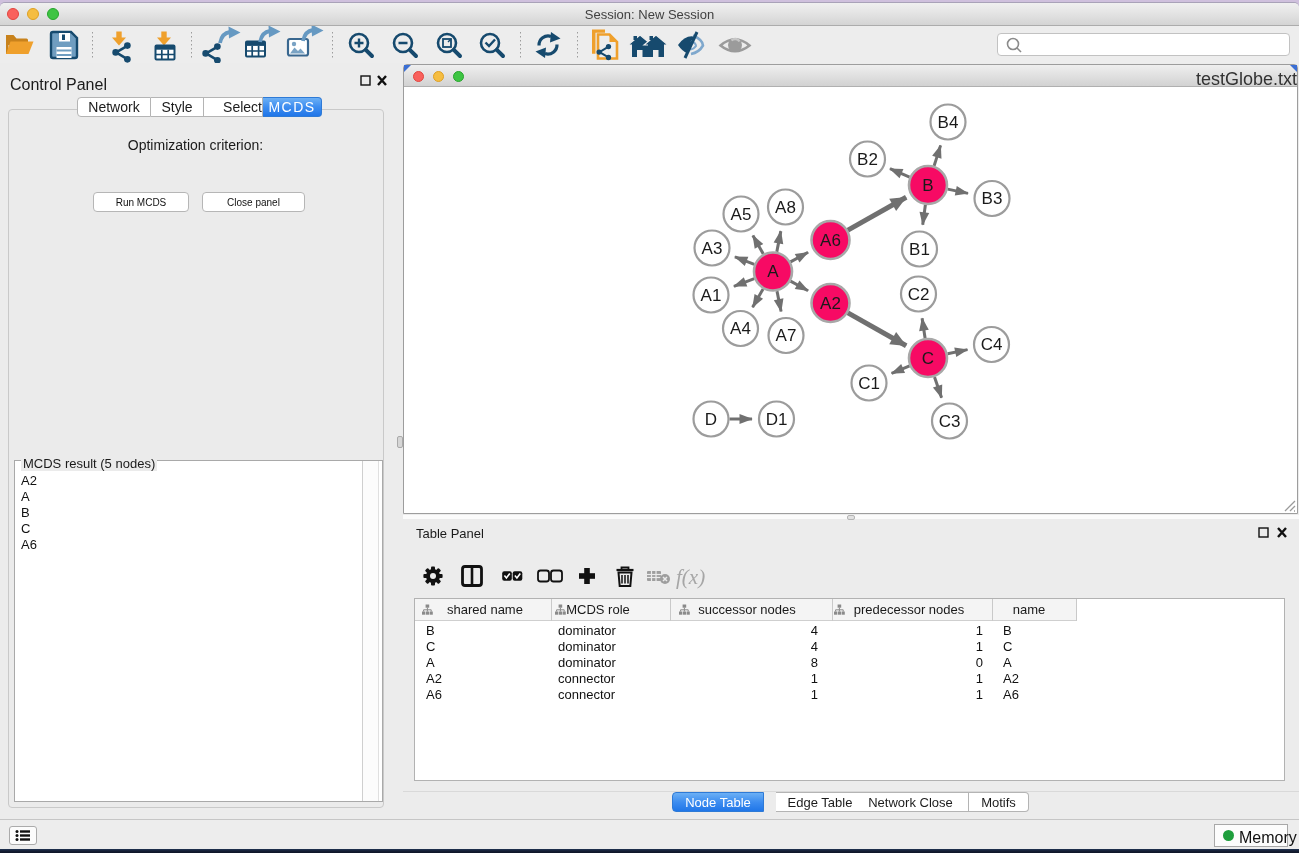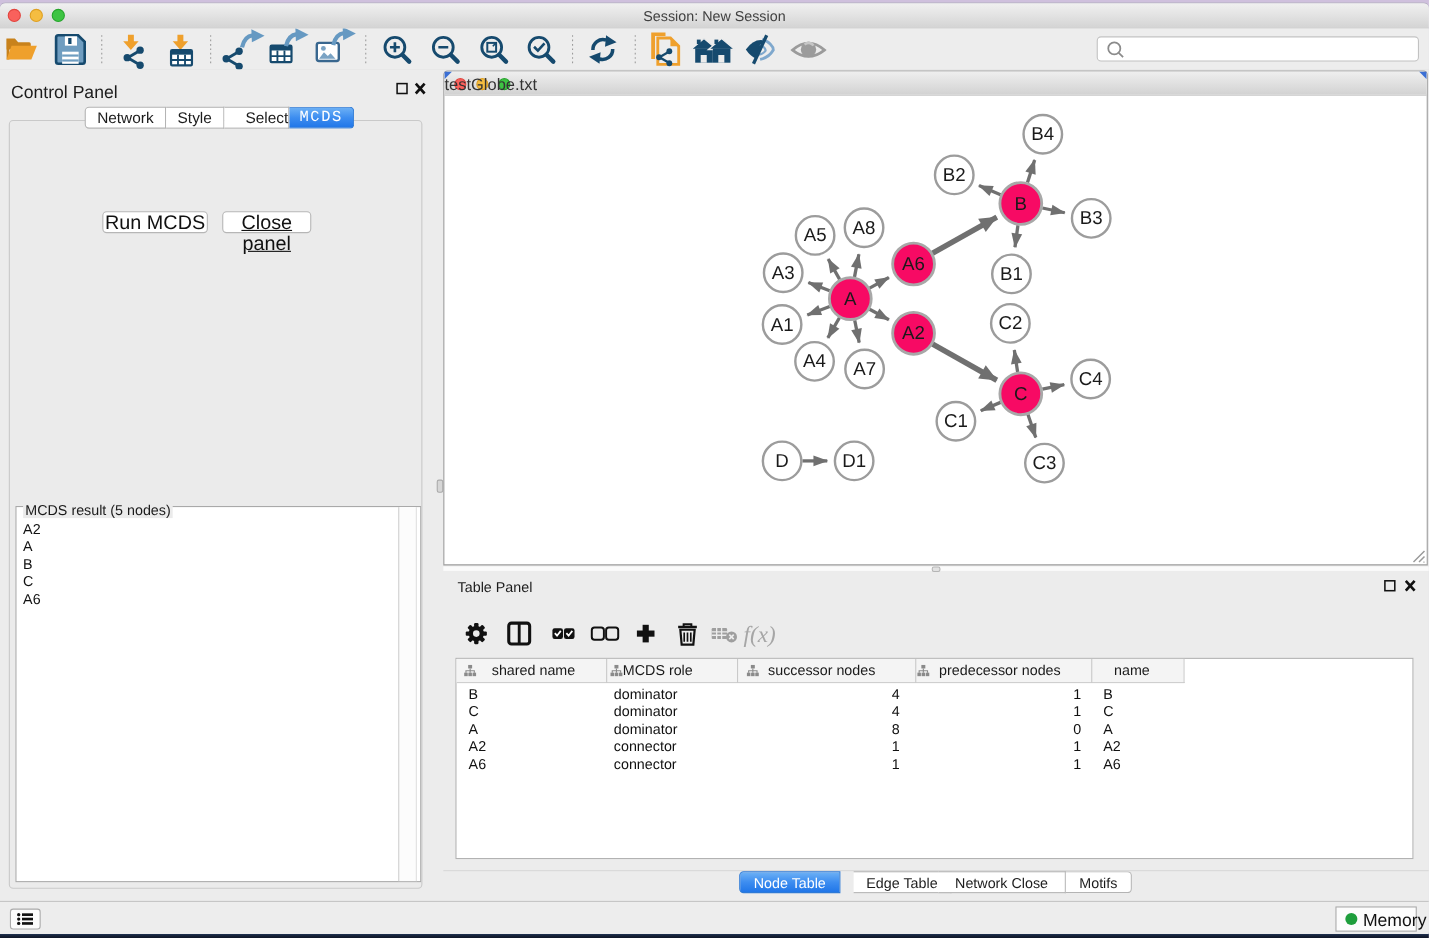--- a/index.html
+++ b/index.html
@@ -33,42 +33,42 @@
   .tab.sel { background:linear-gradient(180deg,#6cb0f5 0%,#3d8df0 50%,#2076e8 100%);
     color:#fff; border-color:#2e7ad6; }
   #tabpane { left:8px; top:106px; width:376px; height:699px; background:#ebebeb;
     border:1px solid #c9c9c9; border-radius:4px; }
   #optlabel { left:0; width:391px; top:134px; text-align:center; font-size:14px; color:#1a1a1a;}
   #combo { left:43px; top:157px; width:313px; height:21px; background:#fff; border:1px solid #b3b3b3;
     border-radius:4px; font-size:14px; color:#111; line-height:19px; padding-left:12px; }
   #combo .stepper { position:absolute; right:-1px; top:-1px; width:18px; height:21px; border-radius:4px;
     background:linear-gradient(180deg,#68aaf2 0%,#3f90f0 50%,#1d74e8 100%); }
   .btn { position:absolute; background:#fff; border:1px solid #b6b6b6; border-radius:4px;
-    font-size:18px; color:#111; text-align:center; }
+    font-size:10px; color:#111; text-align:center; }
   #btn-run  { left:93px;  top:189px; width:96px;  height:20px; line-height:19px; }
-  #btn-close{ left:202px; top:189px; width:81px; height:20px; line-height:19px;text-decoration:underline; }
+  #btn-close{ left:202px; top:189px; width:103px; height:20px; line-height:19px; }
   #fieldset { left:14px; top:457px; width:369px; height:342px; background:#fff; border:1px solid #a9a9a9; }
   #fs-legend { left:21px; top:453px; font-size:13px; color:#1a1a1a; background:#ebebeb; padding:0 2px; }
   #fs-list { left:21px; top:470px; font-size:13px; color:#111; line-height:16px; }
   #fs-scroll { left:362px; top:458px; width:17px; height:340px; background:#fcfcfc;
     border-left:1px solid #cfcfcf; border-right:1px solid #e0e0e0; }
   
   #vsplit-handle { left:397px; top:433px; width:6px; height:12px; background:#d6d6d6;
     border:1px solid #aaa; border-radius:2px;}
   
   #gwin { left:403px; top:61px; width:895px; height:450px; background:#fff;
     border:1px solid #9d9d9d; border-radius:4px 4px 0 0; }
   #gtitle { left:0; top:0; width:893px; height:22px;
     background:linear-gradient(180deg,#efefef 0%,#e2e2e2 45%,#d2d2d2 100%);
     border-bottom:1px solid #b0b0b0; border-radius:4px 4px 0 0;}
   #gtitle .tl { width:11px; height:11px; top:6px; }
   #gtitle .t1 { left:9px; background:#f9615c; border:1px solid #e2453f; }
   #gtitle .t2 { left:29px; background:#f5bd41; border:1px solid #dfa023; }
   #gtitle .t3 { left:49px; background:#3ec443; border:1px solid #26a52c; }
-  #gtitletext { left:0; right:0; top:4px; text-align:left; font-size:15px; color:#333; }
+  #gtitletext { left:0; right:0; top:4px; text-align:right; font-size:18px; color:#333; }
   #hsplit-handle { left:847px; top:512px; width:8px; height:5px; background:#e2e2e2;
     border:1px solid #b5b5b5; border-radius:2px;}
   #gwhiteband { left:403px; top:512px; width:896px; height:4px; background:#fbfbfb; }
   
   #tp-title { left:416px; top:523px; font-size:13px; color:#1b1b1b; }
   #tablebox { left:414px; top:595px; width:871px; height:183px; background:#fff; border:1px solid #b2b2b2; }
   #thead { left:0; top:0; width:662px; height:22px; background:#f4f4f4; border-bottom:1px solid #cfcfcf; }
   .thl { position:absolute; top:0; height:22px; font-size:13px; color:#1a1a1a; text-align:center; line-height:22px; }
   .trow { position:absolute; left:0; width:869px; height:16px; font-size:13px; color:#111; }
   .trow span { position:absolute; }
@@ -243,22 +243,23 @@
   <div id="cp-title" class="abs">Control Panel</div>
   <svg class="abs" style="left:360px;top:71px" width="30" height="14">
     <rect x="1" y="2" width="9" height="9" fill="none" stroke="#111" stroke-width="1.4"></rect>
     <path d="M18 2 L26 11 M26 2 L18 11" stroke="#111" stroke-width="2.4"></path>
   </svg>
   <div id="tabpane" class="abs"></div>
   <div id="cp-tabs" class="abs">
     <div class="tab" style="left:0; width:74px; border-radius:4px 0 0 4px;">Network</div>
     <div class="tab" style="left:74px; width:53px; border-left:none;">Style</div>
     <div class="tab" style="left:127px; width:59px; border-left:none;text-align:right;">Select</div>
-    <div class="tab sel" style="left:186px; width:59px; border-left:none; border-radius:0 4px 4px 0;letter-spacing:1.5px;font-family:Liberation Mono, monospace;">MCDS</div>
-  </div>
+    <div class="tab sel" style="left:186px; width:59px; border-left:none; border-radius:0 4px 4px 0;letter-spacing:1.5px;">MCDS</div>
+  </div>
+  <div id="optlabel" class="abs">Optimization criterion:</div>
   <div id="btn-run" class="btn abs">Run MCDS</div>
   <div id="btn-close" class="btn abs">Close panel</div>
   <div id="fieldset" class="abs"></div>
   <div id="fs-scroll" class="abs"></div>
   <div id="fs-legend" class="abs">MCDS result (5 nodes)</div>
   <div id="fs-list" class="abs">A2<br>A<br>B<br>C<br>A6</div>
   <div id="vsplit-handle" class="abs"></div>
 
   <div id="gwin" class="abs">
     <div id="gtitle" class="abs">

